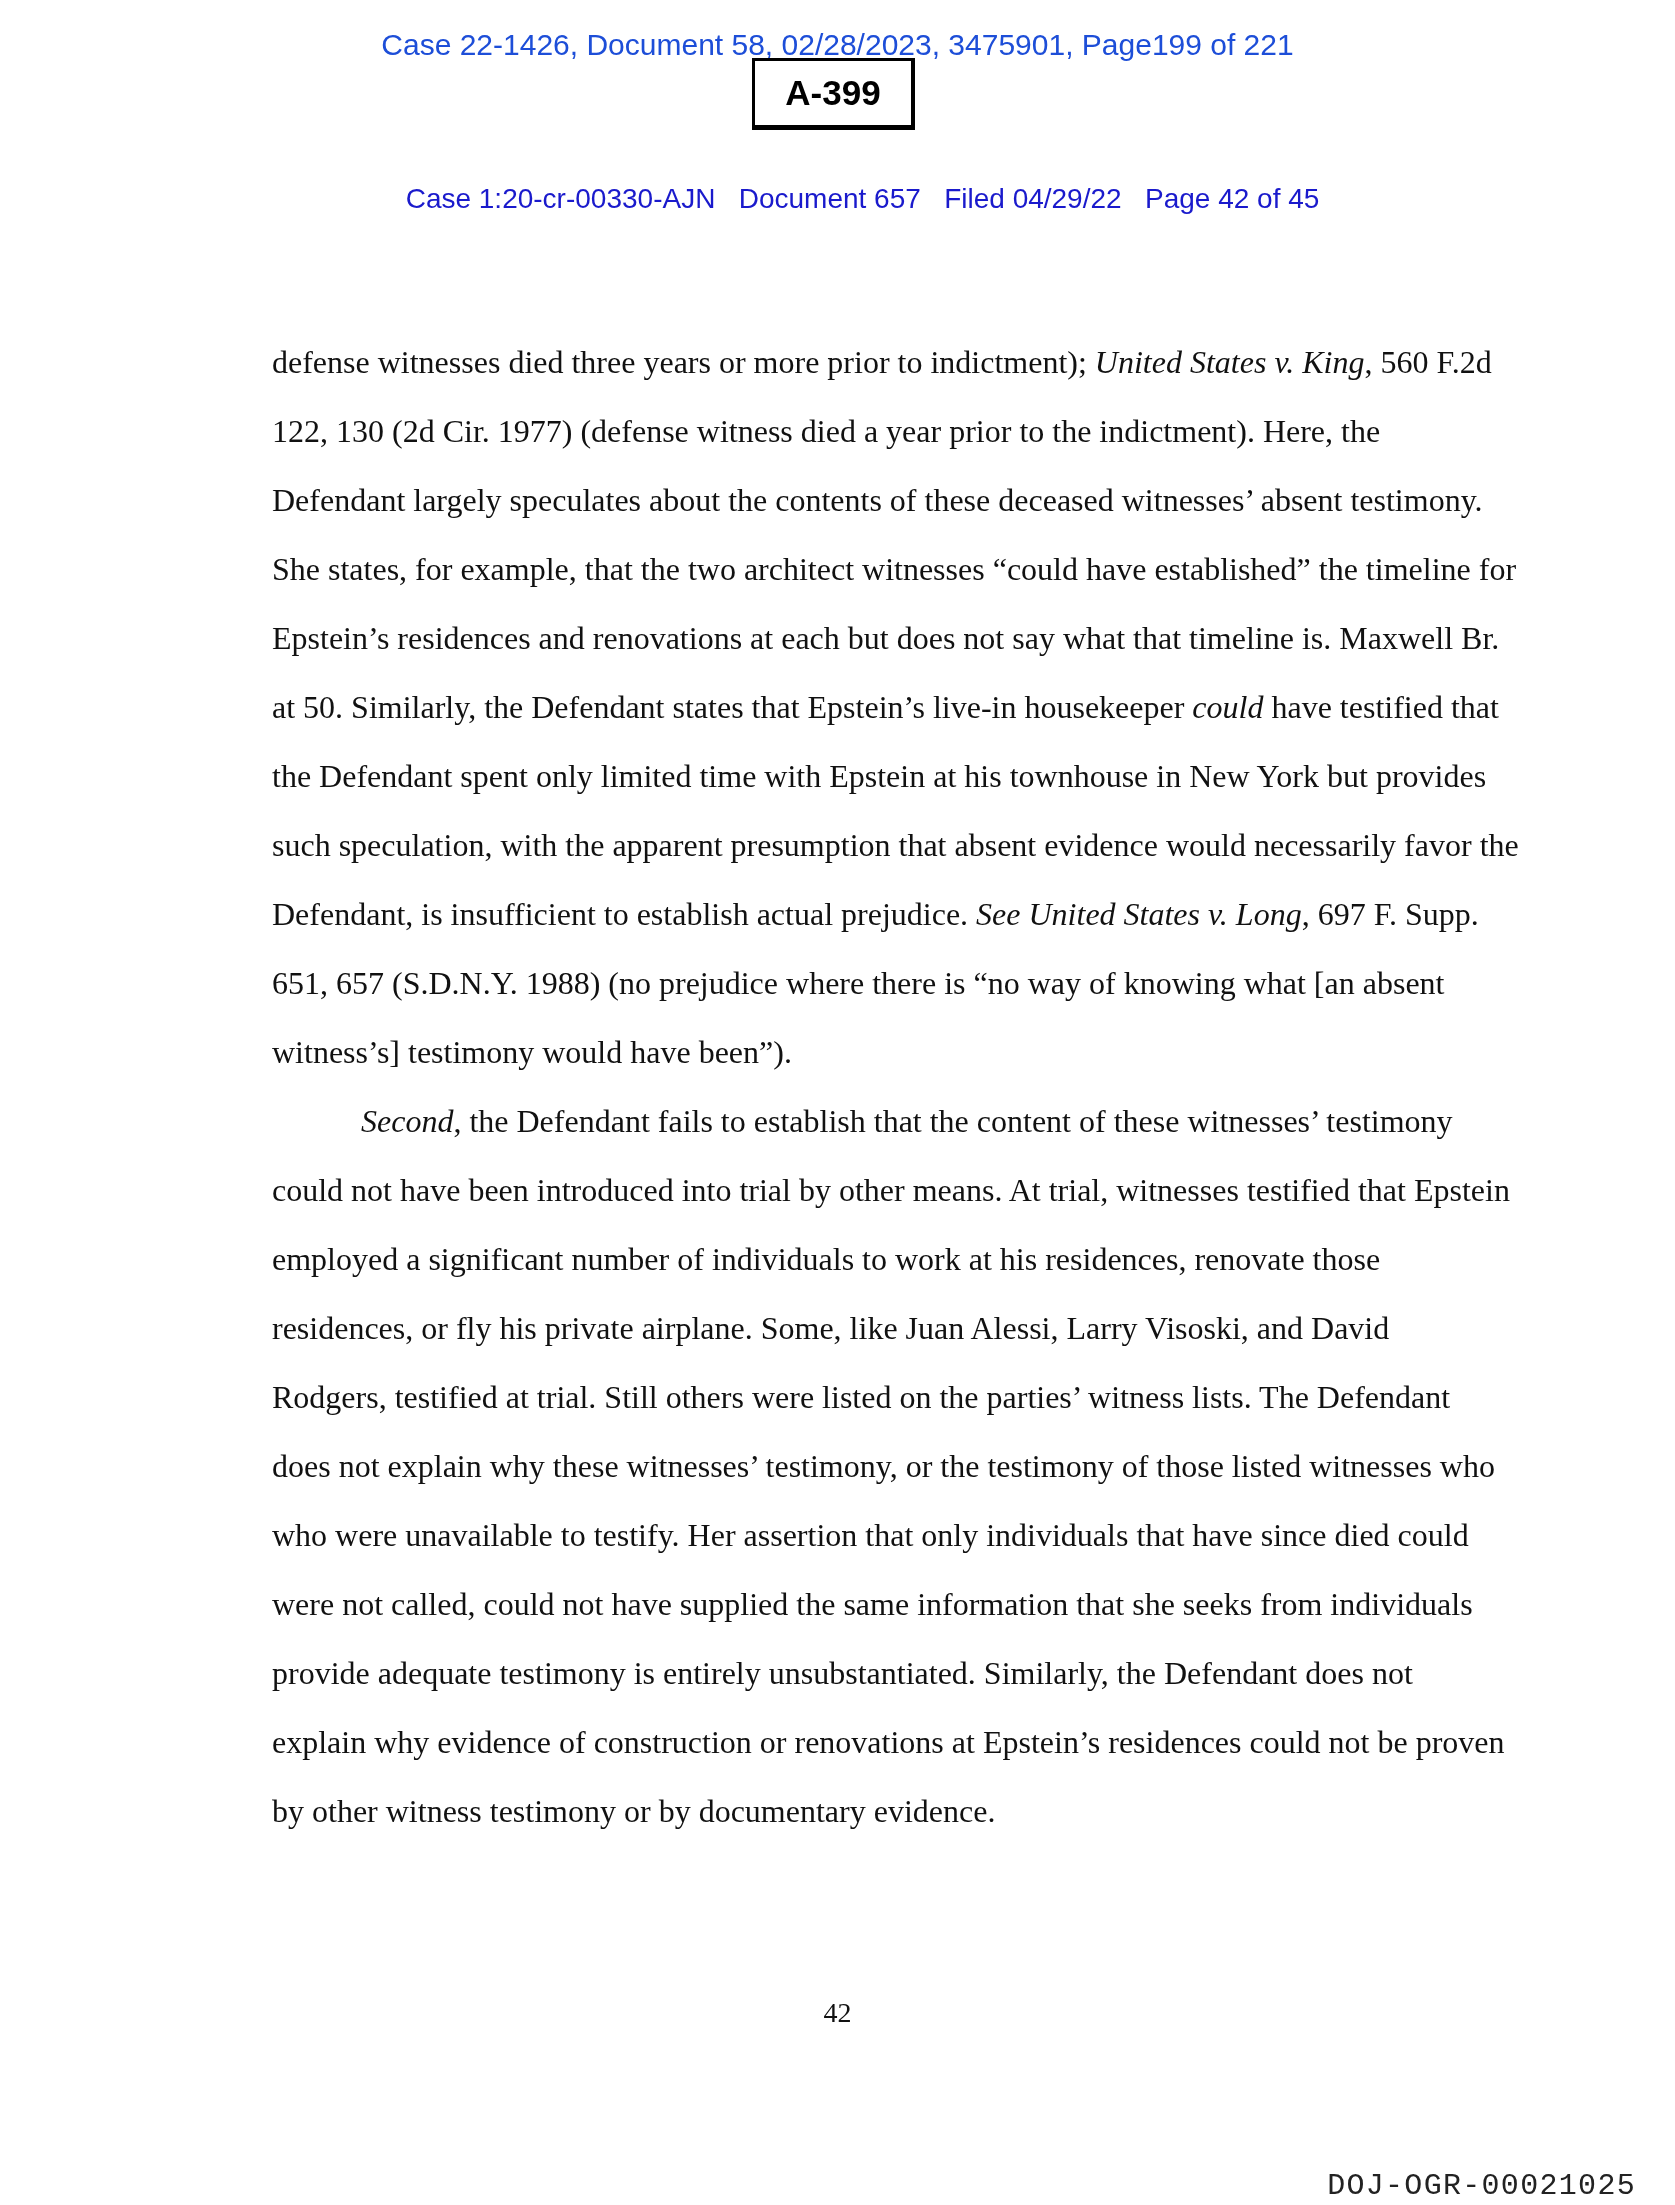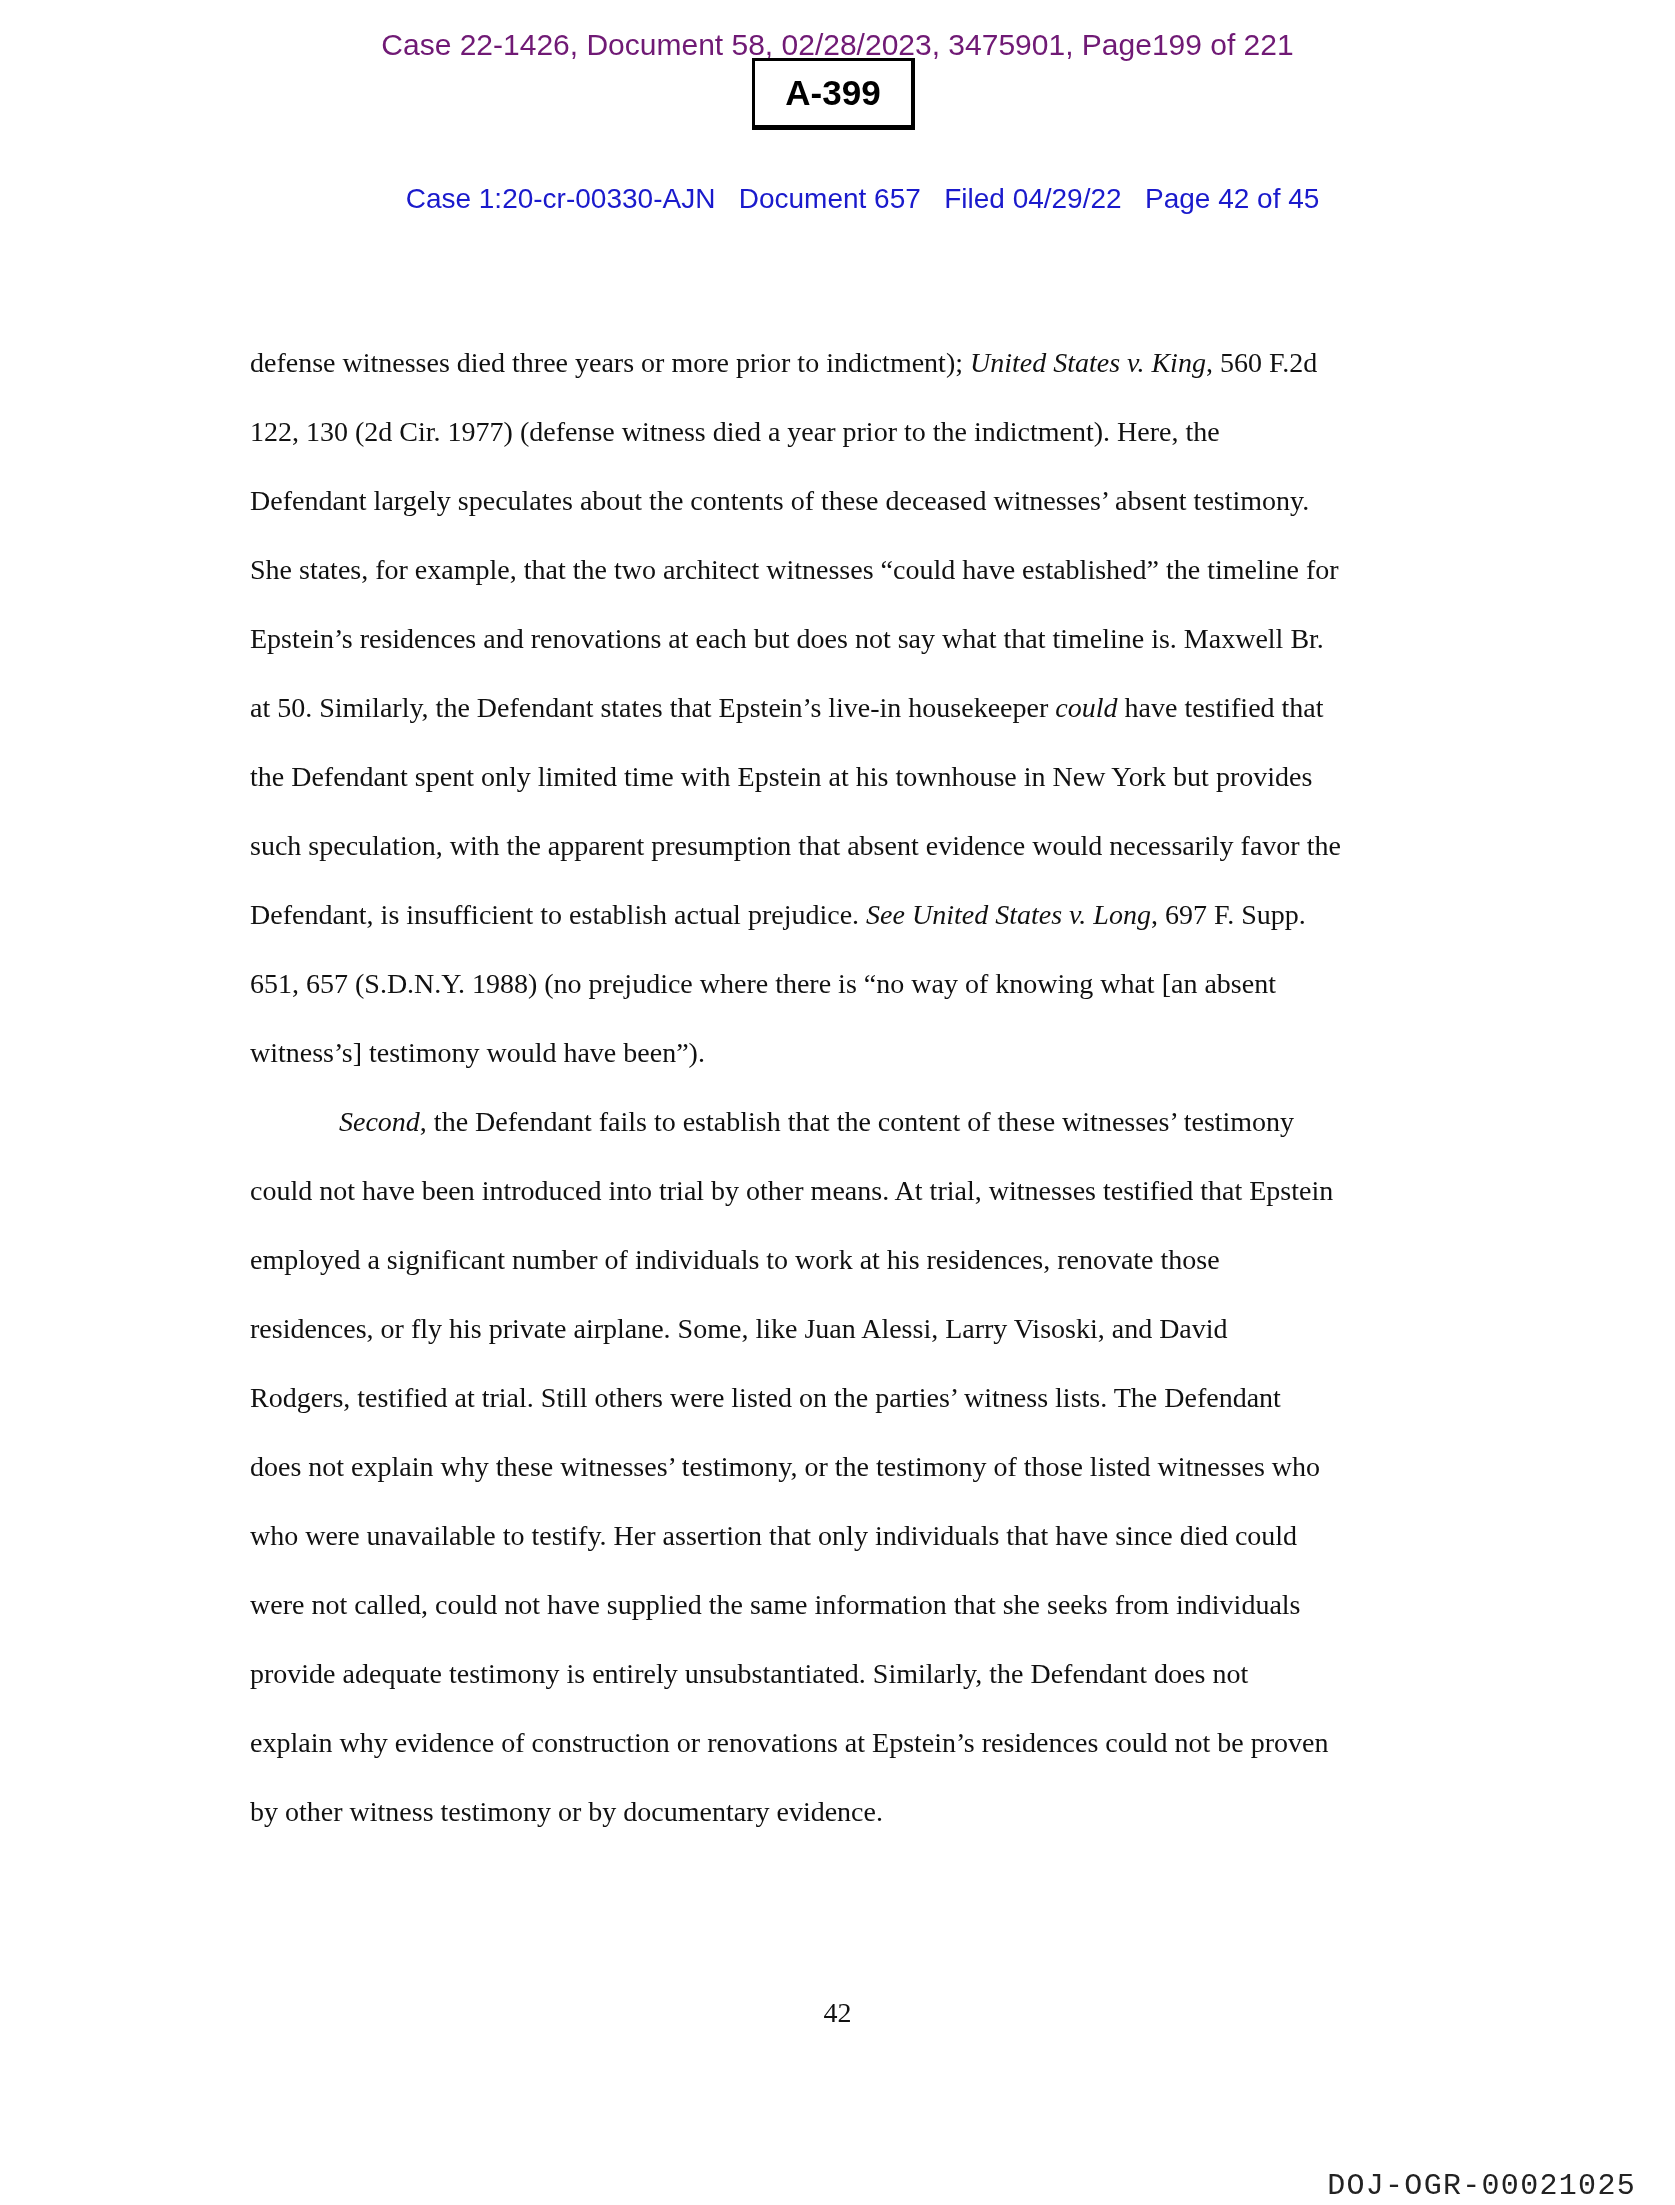--- a/index.html
+++ b/index.html
@@ -1,35 +1,35 @@
 <!DOCTYPE html>
 <html style="font-size:10.5px"><head>
 <meta charset="utf-8">
 <style>
   html, body { margin: 0; padding: 0; background: #ffffff; }
   body { width: 1675px; height: 2205px; position: relative; overflow: hidden; }
   .stamp-top {
     position: absolute; left: 0; width: 1675px; top: 28px; text-align: center;
-    font-family: "Liberation Sans", sans-serif; font-size: 30px; color: #701a75; letter-spacing: 0;
+    font-family: "Liberation Sans", sans-serif; font-size: 30px; color: #1d4ed8; letter-spacing: 0;
     white-space: nowrap;
   }
   .exhibit-box {
     position: absolute; left: 752px; top: 58px; width: 163px; height: 72px;
     border: 3.3px solid #000; box-sizing: border-box; border-bottom-width: 5.3px; border-right-width: 4px;
     background: transparent;
     display: flex; align-items: center; justify-content: center;
     font-family: "Liberation Sans", sans-serif; font-weight: bold; font-size: 35px; color: #000;
   }
   .district-header {
     position: absolute; left: 0; width: 1675px; top: 183px; text-align: center;
     font-family: "Liberation Sans", sans-serif; font-size: 28px; color: #1a1acc; white-space: pre; padding-left: 25px;
   }
   .body-text {
-    position: absolute; left: 250px; top: 328px; width: 1169px;
-    font-family: "Liberation Serif", serif; font-size: 28px; color: #111;
+    position: absolute; left: 272px; top: 328px; width: 1169px;
+    font-family: "Liberation Serif", serif; font-size: 32px; color: #111;
     line-height: 69px;
   }
   .line { white-space: nowrap; height: 69px; }
   .indent { padding-left: 89px; }
   .page-number {
     position: absolute; left: 0; width: 1675px; top: 1997px; text-align: center;
     font-family: "Liberation Serif", serif; font-size: 28px; color: #111;
   }
   .bates {
     position: absolute; right: 39px; top: 2169px;

